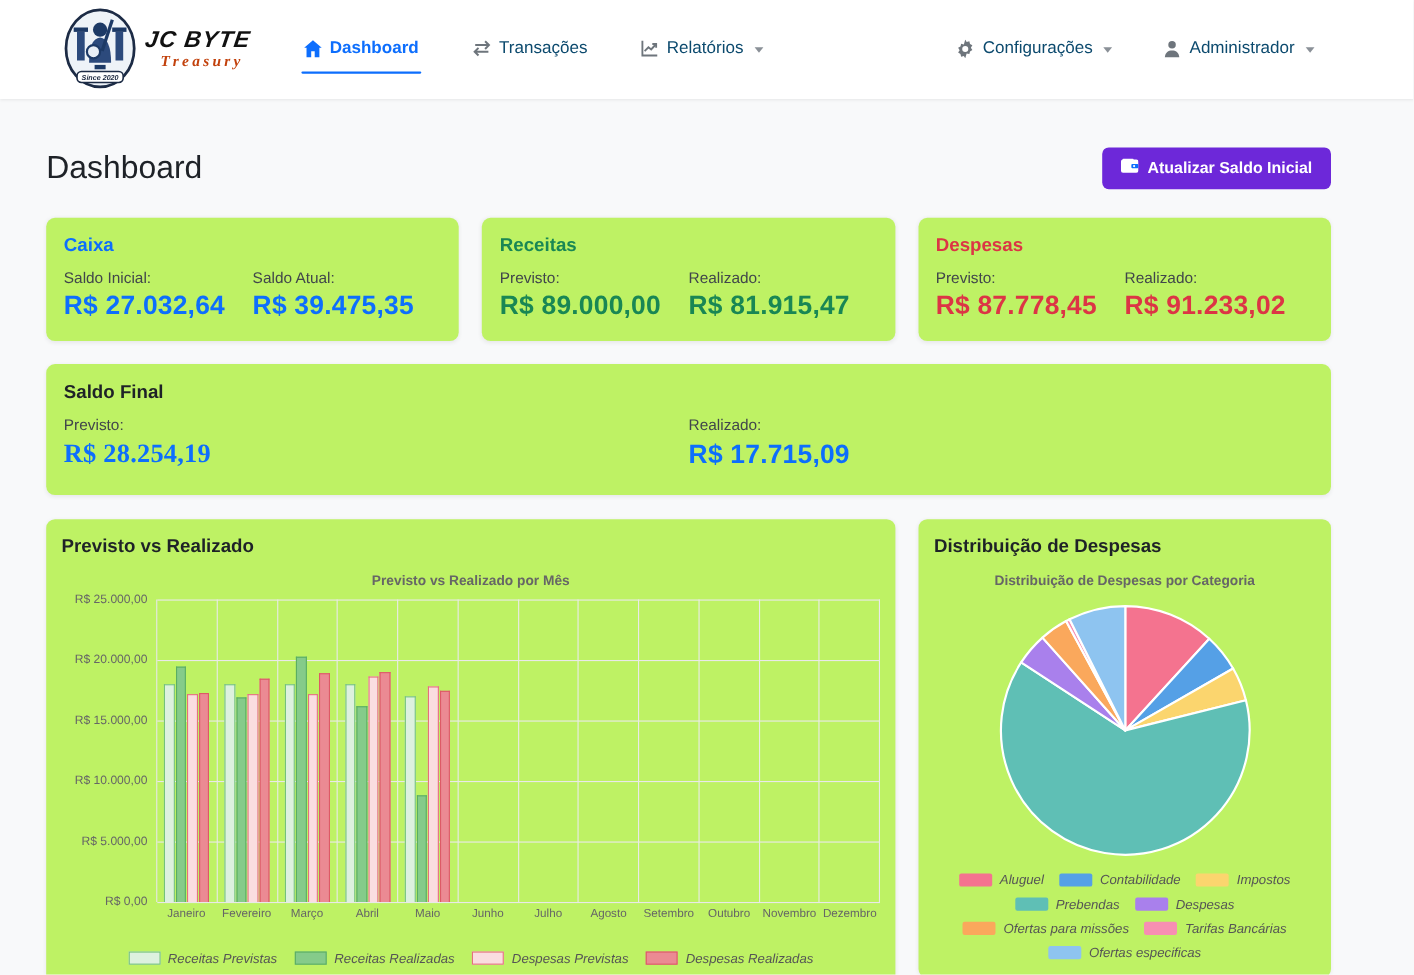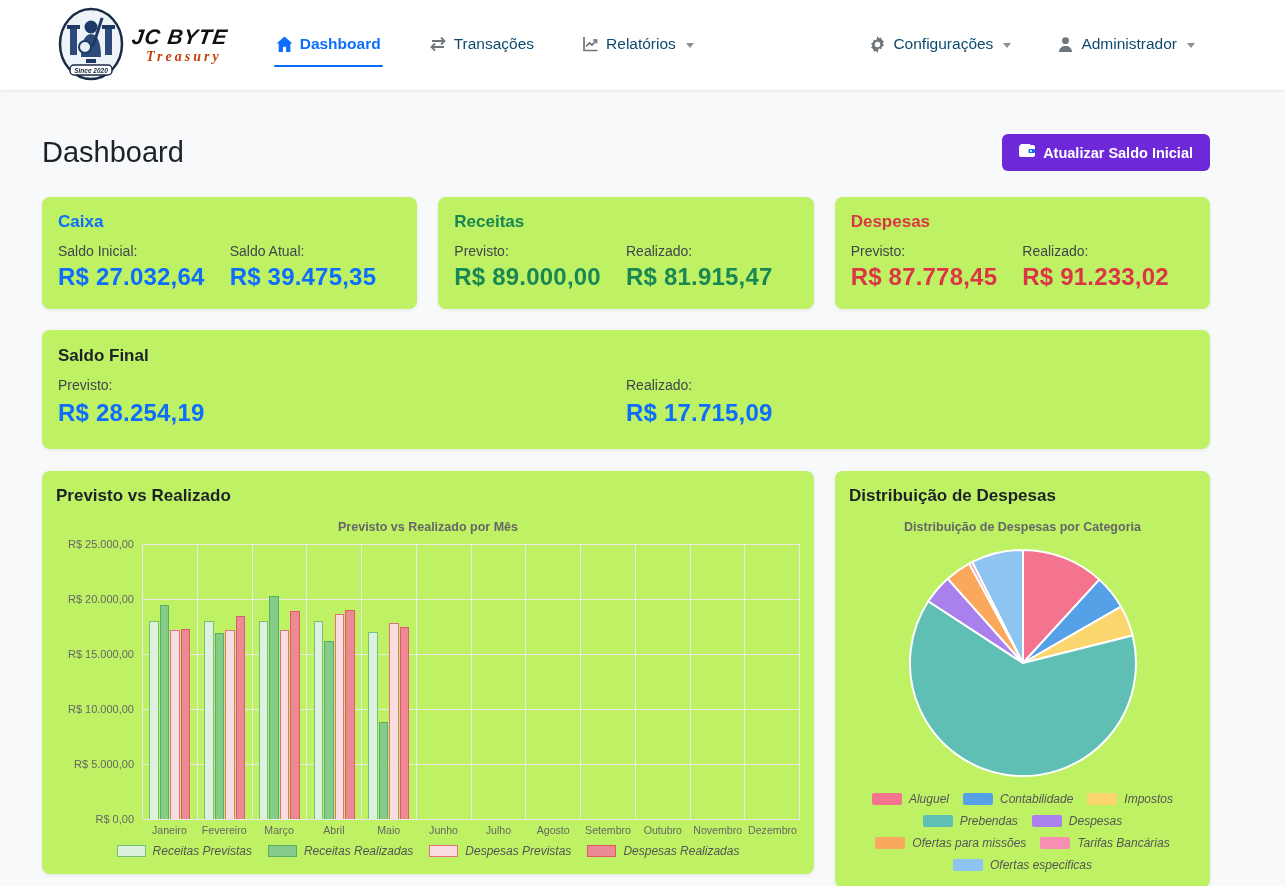--- a/index.html
+++ b/index.html
@@ -96,21 +96,21 @@
   .month-col {
     flex:1; border-right:1px solid #e9e9e9; display:flex;
     align-items:flex-end; justify-content:center; gap:1px; padding:0 3px;
   }
   .bar { width:20%; border-style:solid; border-width:1.5px 1.5px 0 1.5px; }
   .x-axis { display:flex; margin-left:86px; margin-top:5px; }
   .x-label {
     flex:1; text-align:center; font-size:10.6px; color:#666; white-space:nowrap;
   }
   .bar-legend {
-    display:flex; justify-content:center; gap:16px; margin-top:8px;
+    display:flex; justify-content:center; gap:16px; margin-top:27px;
   }
   .legend-item { display:flex; align-items:center; gap:7px; cursor:pointer;font-style:italic; }
   .legend-swatch-box { width:29px; height:12px; border:1.5px solid; flex:none; }
   .legend-label { font-size:12px; color:#555; white-space:nowrap; }
   
   .pie-wrap { display:flex; justify-content:center; margin-top:2px; }
   .pie-legend {
     display:flex; flex-wrap:wrap; justify-content:center;
     column-gap:14px; row-gap:8px; max-width:345px; margin:10px auto 0;
   }
@@ -259,21 +259,21 @@
         </div>
       </div>
     </div>
   </div>
 
   <div class="card final-card">
     <div class="stat-title dark-title">Saldo Final</div>
     <div class="stat-grid">
       <div>
         <div class="stat-label">Previsto:</div>
-        <div class="stat-value accent-blue" style="margin-top:6px;">R$ 28.254,19</div>
+        <div class="stat-value accent-blue" style="margin-top:6px;font-family:Liberation Serif, serif;">R$ 28.254,19</div>
       </div>
       <div>
         <div class="stat-label">Realizado:</div>
         <div class="stat-value accent-blue" style="margin-top:6px;">R$ 17.715,09</div>
       </div>
     </div>
   </div>
 
   <div class="charts-row">
 

